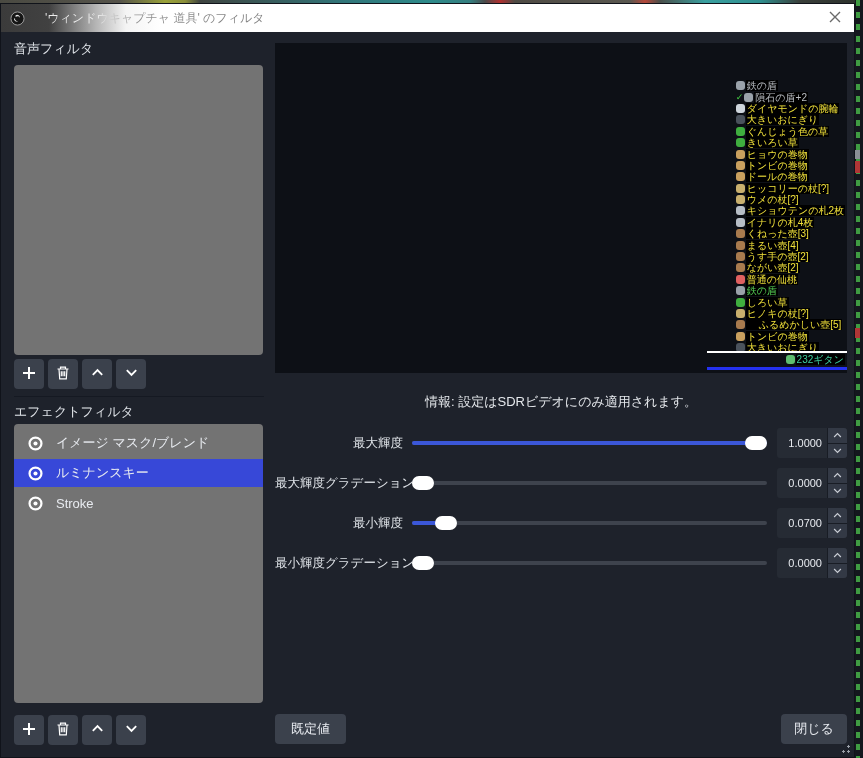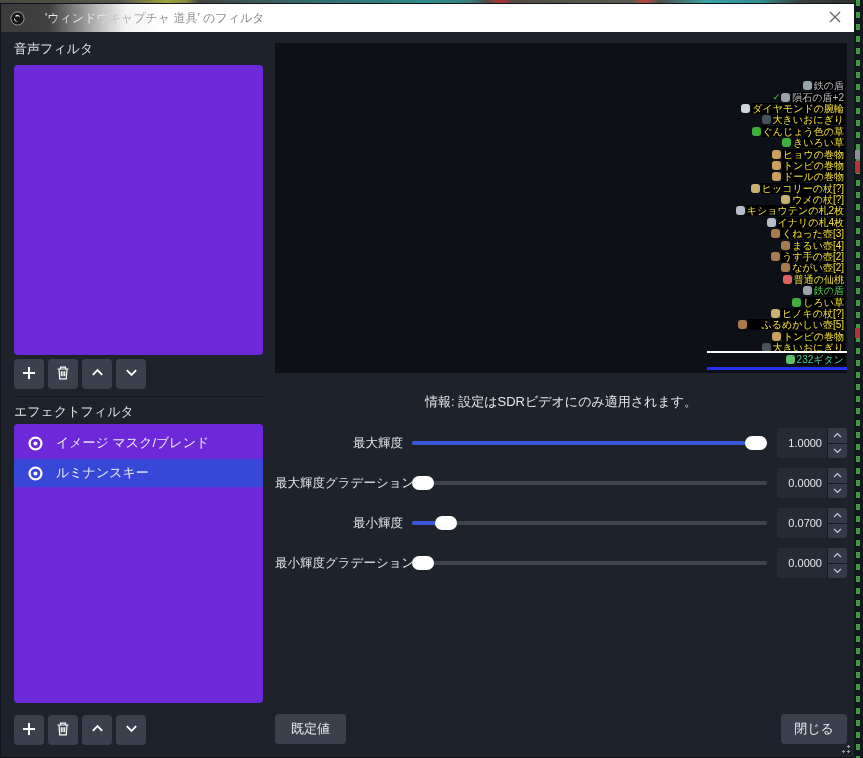--- a/index.html
+++ b/index.html
@@ -24,37 +24,37 @@
   .titlebar{position:absolute;left:0;top:0;width:100%;height:28px;
     background:linear-gradient(90deg,#3b3b3b 0,#414141 48px,#b5b5b5 95px,#f4f4f4 125px,#fff 160px);
     display:flex;align-items:center;}
   .obs-logo{margin-left:9px;width:15px;height:15px;flex:none;}
   .title-text{margin-left:20px;font-size:12px;white-space:nowrap;
     background:linear-gradient(90deg,#ececec 0,#ececec 52px,#8d8d8d 95px,#7d7d7d 100%);
     -webkit-background-clip:text;background-clip:text;color:transparent;}
   .close-btn{position:absolute;right:10px;top:5px;width:18px;height:18px;background:none;border:none;padding:0;}
 
   .panel-header{position:absolute;font-size:13px;color:#dfe3e8;}
-  .listbox{position:absolute;background:#6d28d9;border-radius:4px;box-sizing:border-box;}
+  .listbox{position:absolute;background:#737373;border-radius:4px;box-sizing:border-box;}
 
   .toolbar{position:absolute;display:flex;gap:4px;}
   .tool-btn{width:30px;height:30px;background:#3b414c;border:none;border-radius:4px;
             display:flex;align-items:center;justify-content:center;padding:0;}
 
   .col-divider{position:absolute;left:13px;top:392px;width:250px;height:1px;background:#151922;}
 
   #effect-list{padding-top:5px;}
   .effect-row{height:28px;display:flex;align-items:center;margin-bottom:2px;}
   .effect-row.selected{background:#3748d8;}
   .eye-icon{margin-left:13px;width:17px;height:17px;flex:none;}
   .effect-label{margin-left:12px;font-size:13px;color:#e8ebf0;white-space:nowrap;}
 
   
   .preview{position:absolute;left:274px;top:39px;width:572px;height:330px;background:#0d1016;}
-  .game-list{position:absolute;top:37px;right:2px;display:flex;flex-direction:column;align-items:flex-end;}
+  .game-list{position:absolute;top:37px;right:2px;display:flex;flex-direction:column;}
   .game-row{height:11.4px;display:flex;align-items:center;font-size:10px;line-height:11px;white-space:nowrap;}
   .gcheck{color:#46d246;font-size:9px;margin-right:1px;font-weight:bold;}
   .gicon{width:9px;height:9px;border-radius:3px;margin-right:1px;flex:none;}
   .glabel{background:#000;padding:0 1px;}
   .sep-white{position:absolute;right:0;top:308px;width:140px;height:2px;background:#fff;}
   .money-row{position:absolute;right:2px;top:311px;}
   .sep-blue{position:absolute;right:0;top:324px;width:140px;height:3px;background:#2431f0;}
 
   .info-text{position:absolute;left:274px;top:389px;width:572px;text-align:center;
              font-size:13px;color:#e5e8ec;}
@@ -147,20 +147,27 @@
     </svg>
     <span class="effect-label">イメージ マスク/ブレンド</span>
   </div>
         <div class="effect-row selected">
     <svg class="eye-icon" viewBox="0 0 20 20">
       <circle cx="10" cy="10" r="7" fill="none" stroke="#fff" stroke-width="2.6"></circle>
       <circle cx="10" cy="10" r="2.4" fill="#fff"></circle>
     </svg>
     <span class="effect-label">ルミナンスキー</span>
   </div>
+        <div class="effect-row">
+    <svg class="eye-icon" viewBox="0 0 20 20">
+      <circle cx="10" cy="10" r="7" fill="none" stroke="#fff" stroke-width="2.6"></circle>
+      <circle cx="10" cy="10" r="2.4" fill="#fff"></circle>
+    </svg>
+    <span class="effect-label">Stroke</span>
+  </div>
       </div>
     <div class="toolbar" style="left:13px;top:711px" id="effect-toolbar">
         <button class="tool-btn">
           <span><svg viewBox="0 0 16 16" width="16" height="16">
               <path d="M8 2v12M2 8h12" stroke="#fff" stroke-width="2"></path>
             </svg></span>
         </button>
         <button class="tool-btn">
           <span><svg viewBox="0 0 16 16" width="16" height="16">
               <path d="M2.5 4h11M5.5 4V2.2h5V4M4 4l.7 9.8h6.6L12 4M6.3 6.3v5M8 6.3v5M9.7 6.3v5" stroke="#fff" stroke-width="1.2" fill="none"></path>

